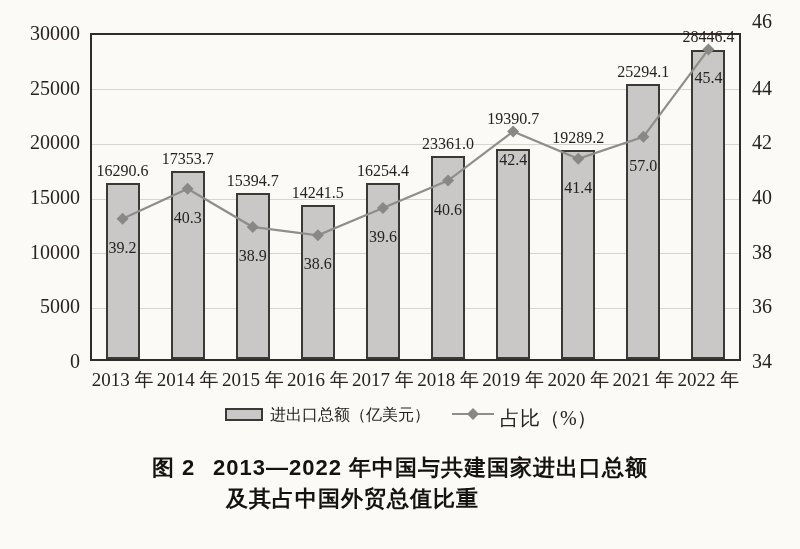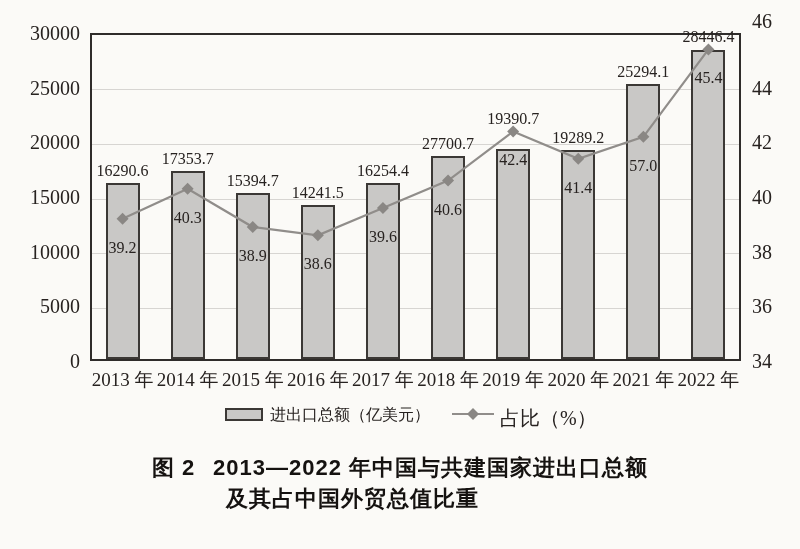--- a/index.html
+++ b/index.html
@@ -98,21 +98,21 @@
     <div class="xlabel" style="left: 252.75px;">2015 年</div>
     <div class="bar" style="left: 300.85px; top: 205.293px; width: 34px; height: 153.707px; background: rgb(201, 200, 198);"></div>
     <div class="val-label" style="left: 317.85px; top: 184.293px;">14241.5</div>
     <div class="pct-label" style="left: 317.85px; top: 255.267px;">38.6</div>
     <div class="xlabel" style="left: 317.85px;">2016 年</div>
     <div class="bar" style="left: 365.95px; top: 183.285px; width: 34px; height: 175.715px; background: rgb(201, 200, 198);"></div>
     <div class="val-label" style="left: 382.95px; top: 162.285px;">16254.4</div>
     <div class="pct-label" style="left: 382.95px; top: 227.933px;">39.6</div>
     <div class="xlabel" style="left: 382.95px;">2017 年</div>
     <div class="bar" style="left: 431.05px; top: 155.908px; width: 34px; height: 203.092px; background: rgb(201, 200, 198);"></div>
-    <div class="val-label" style="left: 448.05px; top: 134.908px;">27700.7</div>
+    <div class="val-label" style="left: 448.05px; top: 134.908px;">23361.0</div>
     <div class="pct-label" style="left: 448.05px; top: 200.6px;">40.6</div>
     <div class="xlabel" style="left: 448.05px;">2018 年</div>
     <div class="bar" style="left: 496.15px; top: 148.995px; width: 34px; height: 210.005px; background: rgb(201, 200, 198);"></div>
     <div class="val-label" style="left: 513.15px; top: 110.4px;">19390.7</div>
     <div class="pct-label" style="left: 513.15px; top: 151.4px;">42.4</div>
     <div class="xlabel" style="left: 513.15px;">2019 年</div>
     <div class="bar" style="left: 561.25px; top: 150.105px; width: 34px; height: 208.895px; background: rgb(201, 200, 198);"></div>
     <div class="val-label" style="left: 578.25px; top: 129.105px;">19289.2</div>
     <div class="pct-label" style="left: 578.25px; top: 178.733px;">41.4</div>
     <div class="xlabel" style="left: 578.25px; text-align: right;">2020 年</div>

